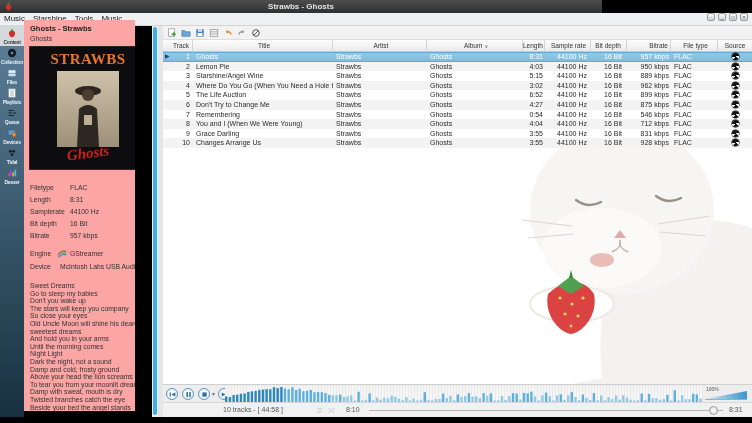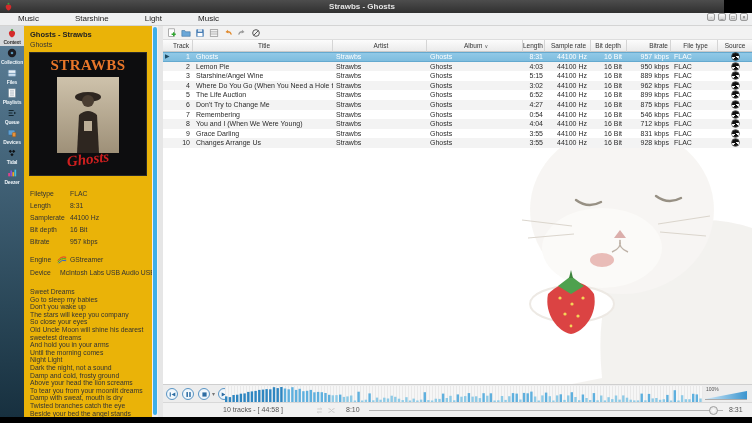--- a/index.html
+++ b/index.html
@@ -1,43 +1,43 @@
 <!DOCTYPE html>
 <html><head>
 <meta charset="utf-8">
 <style>
   * { margin:0; padding:0; box-sizing:border-box; }
   html,body { background:#000; }
   #app { position:relative; width:752px; height:423px; background:#000; overflow:hidden;
          font-family:"Liberation Sans", sans-serif; -webkit-font-smoothing:antialiased; }
   
-  #titlebar { position:absolute; left:0; top:0; width:724px; height:13px;
+  #titlebar { position:absolute; left:0; top:0; width:602px; height:13px;
               background:linear-gradient(#4d4d4d,#303030); display:flex; align-items:center; }
   #app-icon { margin-left:4px; width:9px; height:9px; }
   #window-title { position:absolute; left:0; right:0; text-align:center; color:#e6e6e6;
                   font-size:8px; line-height:13px; font-weight:bold; }
   
   #menubar { position:absolute; left:0; top:13px; width:752px; height:13px; background:#eff0f1;
              border-bottom:1px solid #d4d4d4; display:flex; align-items:center; }
-  .menu-item { font-size:8px; color:#222; padding:0 18px; line-height:12px; cursor:default; }
+  .menu-item { font-size:8px; color:#222; padding:0 4px; line-height:12px; cursor:default; }
   #winbtns { position:absolute; right:4px; top:0px; display:flex; gap:3px; }
   .winbtn { width:8px; height:8px; border:1px solid #9a9a9a; border-radius:2px;
             background:linear-gradient(#fdfdfd,#cfcfcf); font-size:5px; line-height:6px;
             color:#555; text-align:center; }
   
   #rail { position:absolute; left:0; top:26px; width:24px; height:391px;
           background:linear-gradient(180deg,#5d8099 0%,#47687e 30%,#2a4758 72%,#17303f 100%); }
   .rail-item { width:24px; height:20px; display:flex; flex-direction:column; align-items:center;
                justify-content:center; cursor:default; }
   .rail-item.sel { background:#d6d9dc; }
   .rail-label { font-size:5px; color:#e9f0f5; font-weight:bold; margin-top:1px; letter-spacing:-0.2px; }
   .rail-item.sel .rail-label { color:#333; }
   .rail-icon { width:10px; height:10px; display:block; }
   
-  #infopanel { position:absolute; left:24px; top:26px; width:128px; height:391px; background:#eab308;
+  #infopanel { position:absolute; left:24px; top:20px; width:111px; height:391px; background:#fca5a5;
                overflow:hidden; color:#333; }
   #np-title { position:absolute; left:6px; top:4px; font-size:7.5px; font-weight:bold; color:#222; }
   #np-sub   { position:absolute; left:6px; top:15px; font-size:7px; color:#333; }
   #albumart { position:absolute; left:5px; top:26px; width:118px; height:124px; background:#0d0d0f;
               box-shadow:0 0 0 1px #2a2a2a inset; }
   #art-band { text-align:center; margin-top:5px; font-family:"Liberation Serif",serif; font-weight:bold;
               font-size:15px; letter-spacing:0.5px; color:#e8762a; }
   #art-photo { width:62px; height:76px; margin:3px auto 0;
                background:linear-gradient(#cec2ab,#9e9078); position:relative; }
   #art-script { position:absolute; left:0; right:0; bottom:8px; text-align:center;
@@ -118,21 +118,21 @@
     <svg id="app-icon" viewBox="0 0 12 12">
       <path d="M6 3.2 C9.2 3.2 10.2 5.2 9.6 7.3 C9 9.8 7 11.3 6 11.3 C5 11.3 3 9.8 2.4 7.3 C1.8 5.2 2.8 3.2 6 3.2" fill="#d42b2b"></path>
       <path d="M6 0.8 L7.8 2.6 L6 3.8 L4.2 2.6 Z" fill="#3d9a3d"></path>
     </svg>
     <span id="window-title">Strawbs - Ghosts</span>
   </div>
 
   <div id="menubar">
     <span class="menu-item">Music</span>
     <span class="menu-item">Starshine</span>
-    <span class="menu-item">Light</span>
+    <span class="menu-item">Tools</span>
     <span class="menu-item">Music</span>
     <div id="winbtns">
       <div class="winbtn">·</div>
       <div class="winbtn">_</div>
       <div class="winbtn">□</div>
       <div class="winbtn">×</div>
     </div>
   </div>
 
   <div id="rail">

